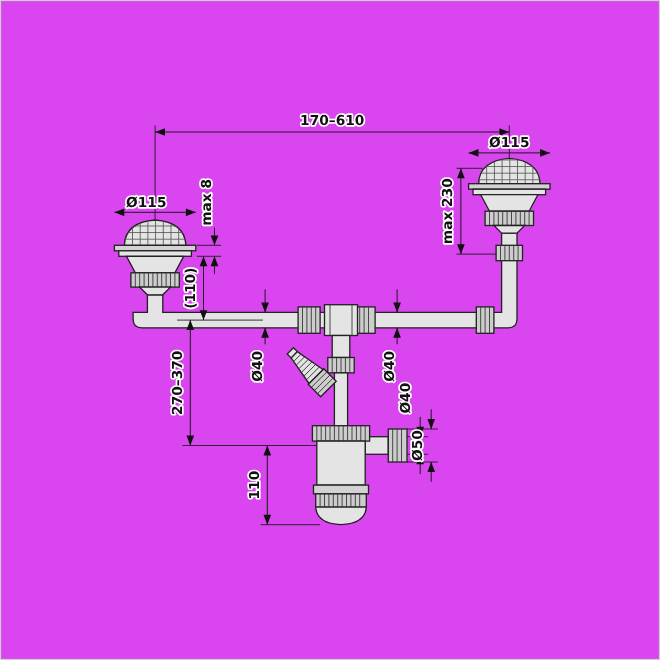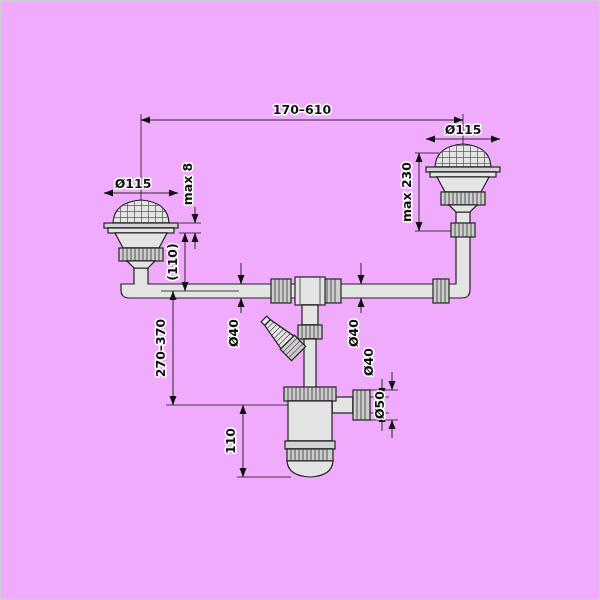--- a/index.html
+++ b/index.html
@@ -1,18 +1,18 @@
 <!DOCTYPE html>
 <html><head>
 <meta charset="utf-8">
 <style>
   html,body{margin:0;padding:0;background:#fff;}
   .frame{
     width:598px;height:598px;border:1px solid #cfcfcf;box-sizing:content-box;
-    background:#f0abfc;position:relative;overflow:hidden;
+    background:#d946ef;position:relative;overflow:hidden;
     font-family:"DejaVu Sans",sans-serif;
   }
   svg{display:block;}
   .part{fill:#e4e4e4;stroke:#222;stroke-width:1.2;}
   .dark{fill:#d2d2d2;stroke:#222;stroke-width:1.2;}
   .nut{fill:#cdcdcd;stroke:#222;stroke-width:1.2;}
   .rib{stroke:#333;stroke-width:0.8;fill:none;}
   .dim{stroke:#1a1a1a;stroke-width:0.9;fill:none;}
   .ext{stroke:#1a1a1a;stroke-width:0.8;fill:none;}
   .dimtext{

